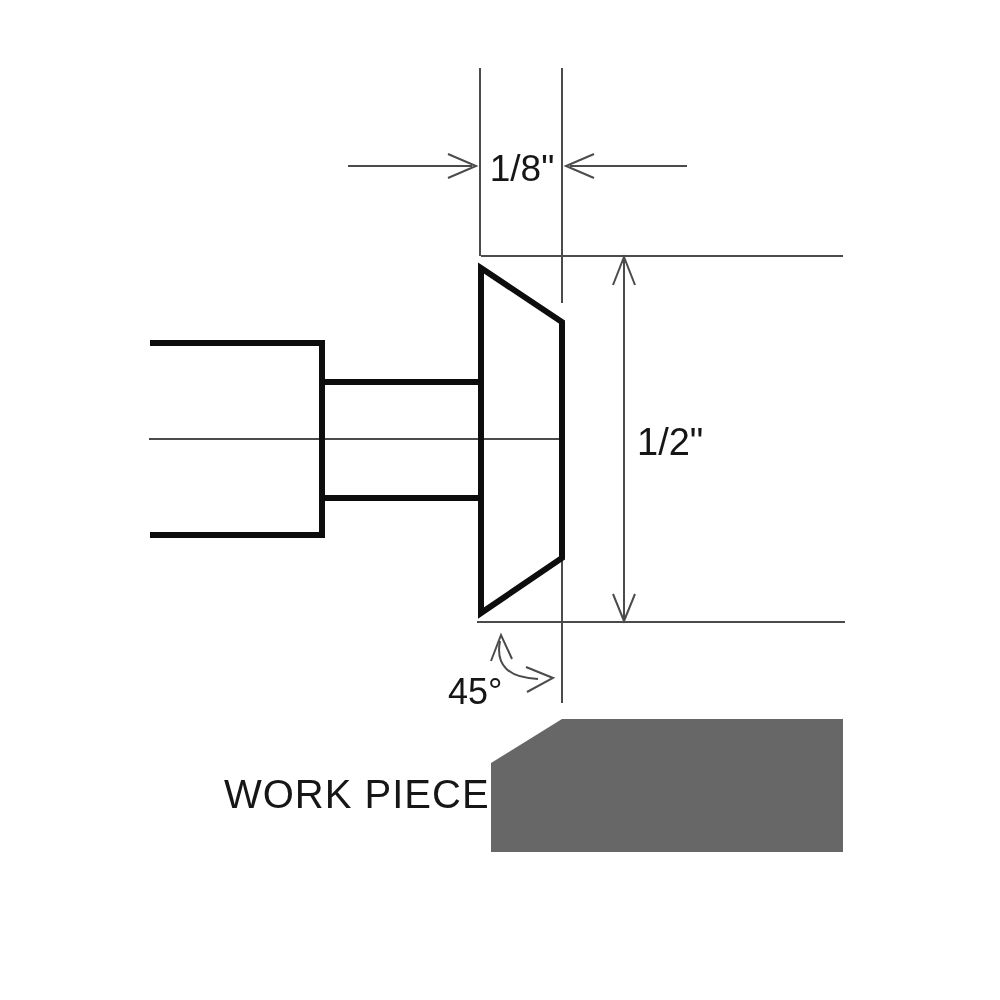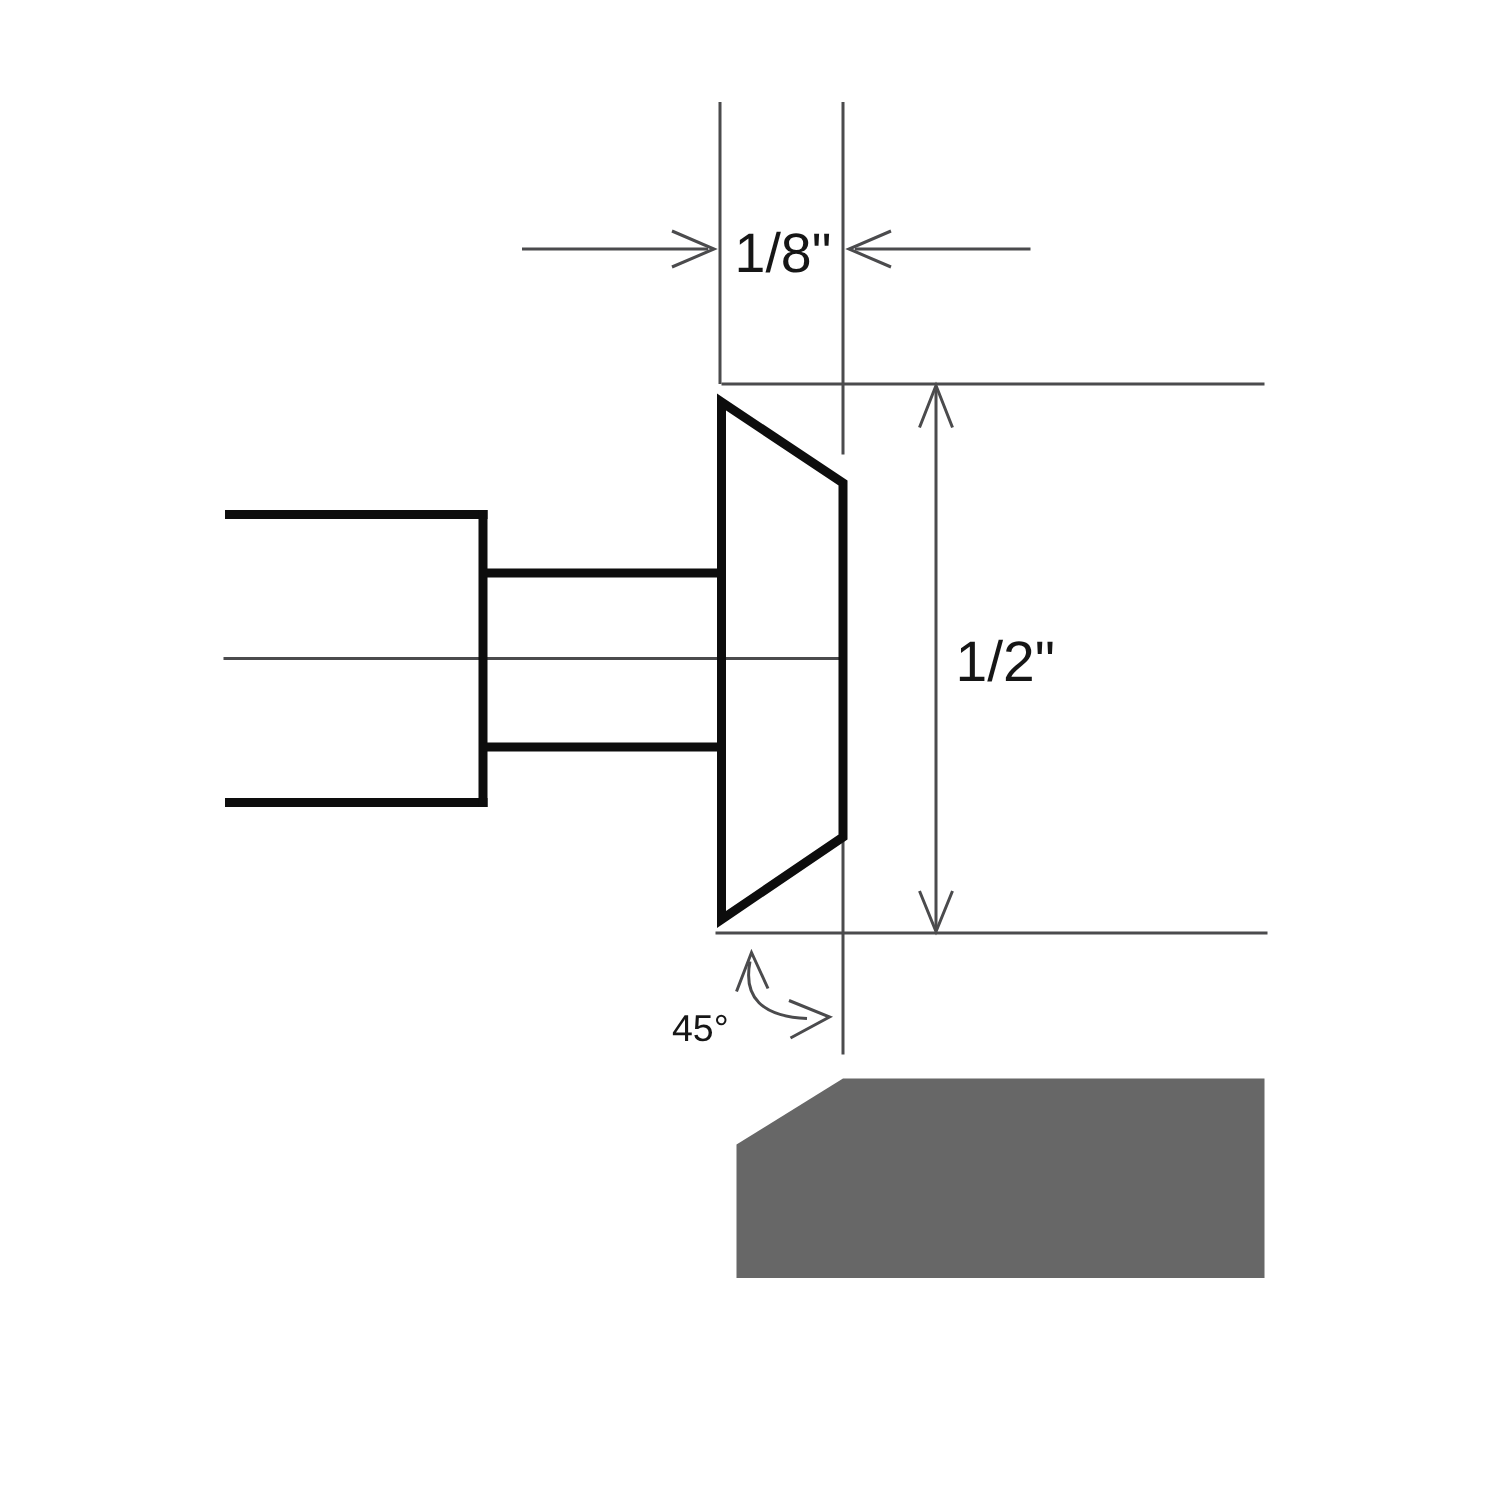--- a/index.html
+++ b/index.html
@@ -35,21 +35,21 @@
     font-size: 37px;
   }
   .lbl-height {
     left: 637px;
     top: 423px;
     font-size: 38px;
   }
   .lbl-angle {
     left: 448px;
     top: 674px;
-    font-size: 25px;
+    font-size: 36px;
   }
   .lbl-workpiece {
     left: 224px;
     top: 774px;
     font-size: 40px;
     letter-spacing: 1px;
   }
 </style>
 </head>
 <body>
@@ -98,14 +98,15 @@
 
     <polygon points="491,763 562,719 843,719 843,852 491,852" fill="#676767"></polygon>
   </svg>
 
   <div class="dim-label lbl-width">1/8"</div>
 
   <div class="dim-label lbl-height">1/2"</div>
 
   <div class="dim-label lbl-angle">45°</div>
 
+  <div class="dim-label lbl-workpiece">WORK PIECE</div>
 
 </div>
 
 </body></html>

